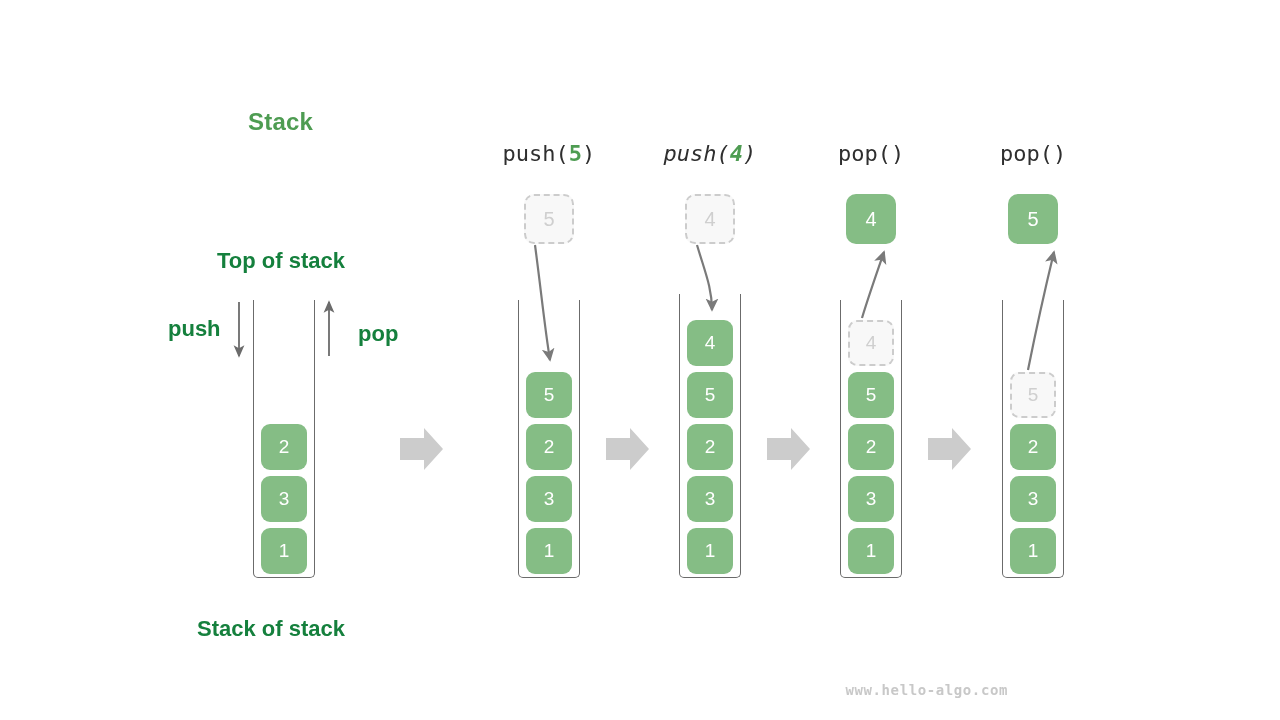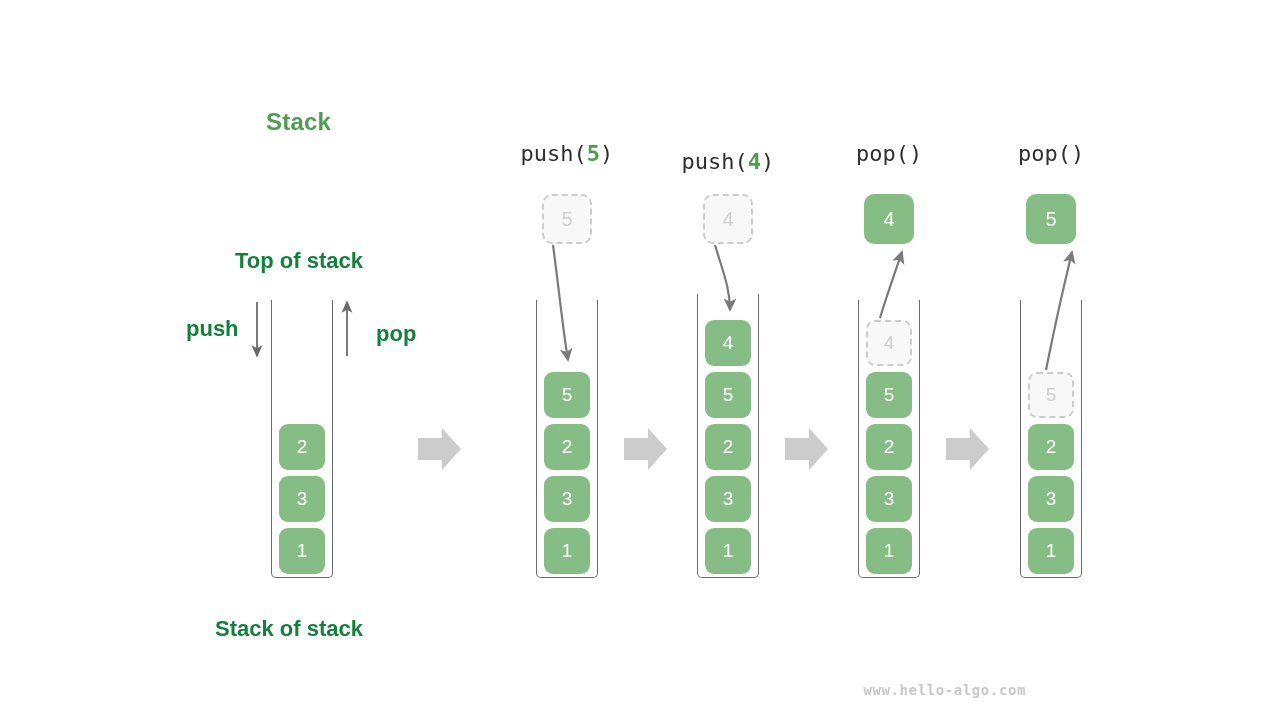--- a/index.html
+++ b/index.html
@@ -14,21 +14,20 @@
     overflow: hidden;
     font-family: "Liberation Sans", sans-serif;
     -webkit-font-smoothing: antialiased;
   }
 
   #canvas {
     position: absolute;
     inset: 0;
     width: 1036px;
     height: 720px;
-    margin-left: 18px;
   }
 
   .abs { position: absolute; }
 
   
   .stack-title {
     left: 248px;
     top: 108px;
     font-size: 24px;
     font-weight: bold;
@@ -164,21 +163,21 @@
       </div>
       <div class="cell solid" style="left: 526px; top: 424px;">
         <span>2</span>
       </div>
       <div class="cell solid" style="left: 526px; top: 476px;">
         <span>3</span>
       </div>
       <div class="cell solid" style="left: 526px; top: 528px;">
         <span>1</span>
       </div>
-      <div class="abs col-header" style="top: 149px; left: 663.5px;"><span>push(</span><span class="arg">4</span><span>)</span></div>
+      <div class="abs col-header" style="top: 141px; left: 663.5px; font-style: italic;"><span>push(</span><span class="arg">4</span><span>)</span></div>
       <div class="float-box ghost" style="left: 685px; top: 194px;">
         <span>4</span>
       </div>
       <div class="tube" style="left: 679px; top: 294px; width: 62px; height: 284px;"></div>
       <div class="cell solid" style="left: 687px; top: 320px;">
         <span>4</span>
       </div>
       <div class="cell solid" style="left: 687px; top: 372px;">
         <span>5</span>
       </div>

